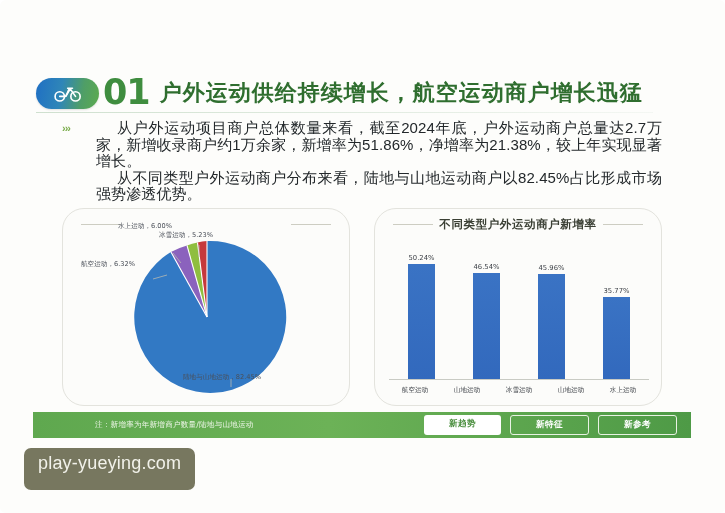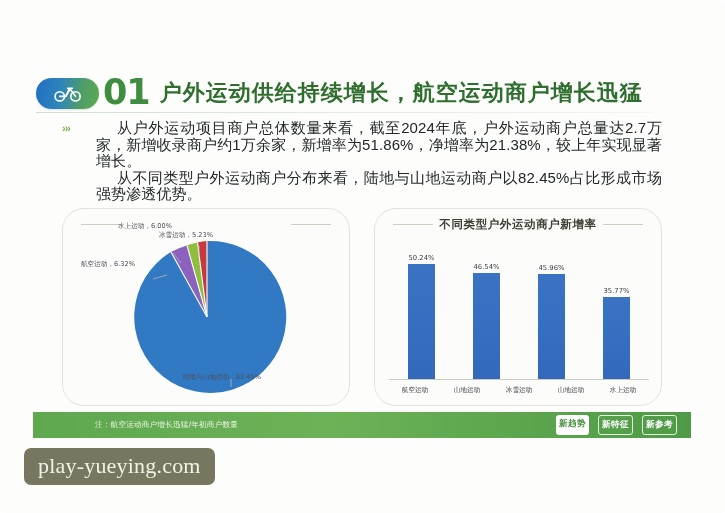--- a/index.html
+++ b/index.html
@@ -206,37 +206,37 @@
   }
   .foot-btns {
     margin-left: auto;
     display: flex;
     gap: 9px;
   }
   .btn {
     font-family: "DejaVu Sans", sans-serif;
     font-size: 8.6px;
     font-weight: bold;
-    padding: 3px 3px;
+    padding: 3px 25px;
     border-radius: 3px;
     white-space: nowrap;
     letter-spacing: .4px;
   }
   .btn.primary { background: #ffffff; color: #4b8f3f; }
   .btn.ghost   { background: transparent; color: #ffffff; border: 1px solid #e8f2e3; }
 
   
   .watermark {
     position: absolute;
     left: 24px; top: 448px;
     background: #77775f;
     color: #f2f2ea;
-    font-family: Liberation Serif, serif;
-    font-size: 22px;
-    padding: 5px 14px 6px 14px;
+    font-family: Liberation Sans, sans-serif;
+    font-size: 18px;
+    padding: 5px 14px 16px 14px;
     border-radius: 7px;
     letter-spacing: .2px;
   }
 </style>
 </head>
 <body>
 
 <div id="page">
 
   <div class="header">
@@ -332,21 +332,21 @@
           <span class="bar-cat">山地运动</span>
           <span class="bar-cat">冰雪运动</span>
           <span class="bar-cat">山地运动</span>
           <span class="bar-cat">水上运动</span>
         </div>
       </div>
     </div>
   </div>
 
   <div class="footer">
-    <span class="foot-note">注：航空运动商户增长迅猛/年初商户数量</span>
+    <span class="foot-note">注：新增率为年新增商户数量/陆地与山地运动</span>
     <span class="foot-btns">
       <span class="btn primary">新趋势</span>
       <span class="btn ghost">新特征</span>
       <span class="btn ghost">新参考</span>
     </span>
   </div>
 
   <div class="watermark">play-yueying.com</div>
 
 </div>

